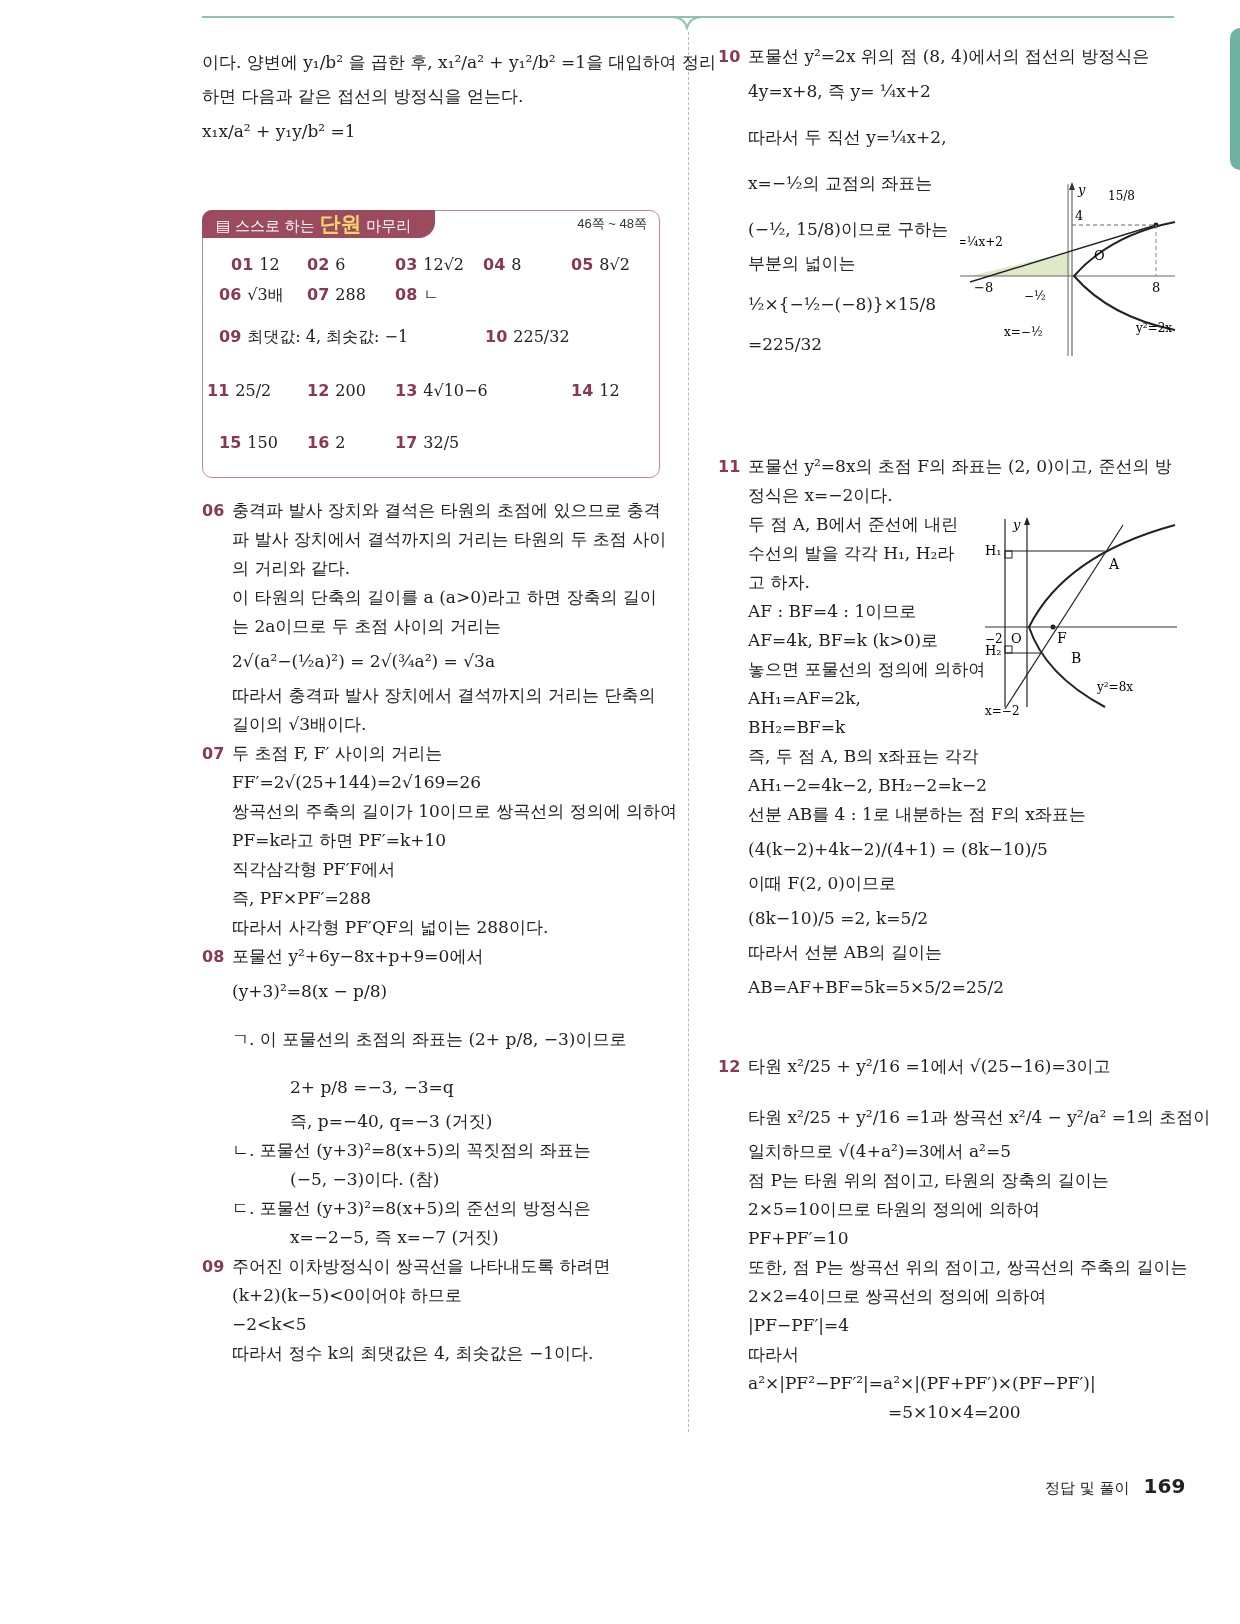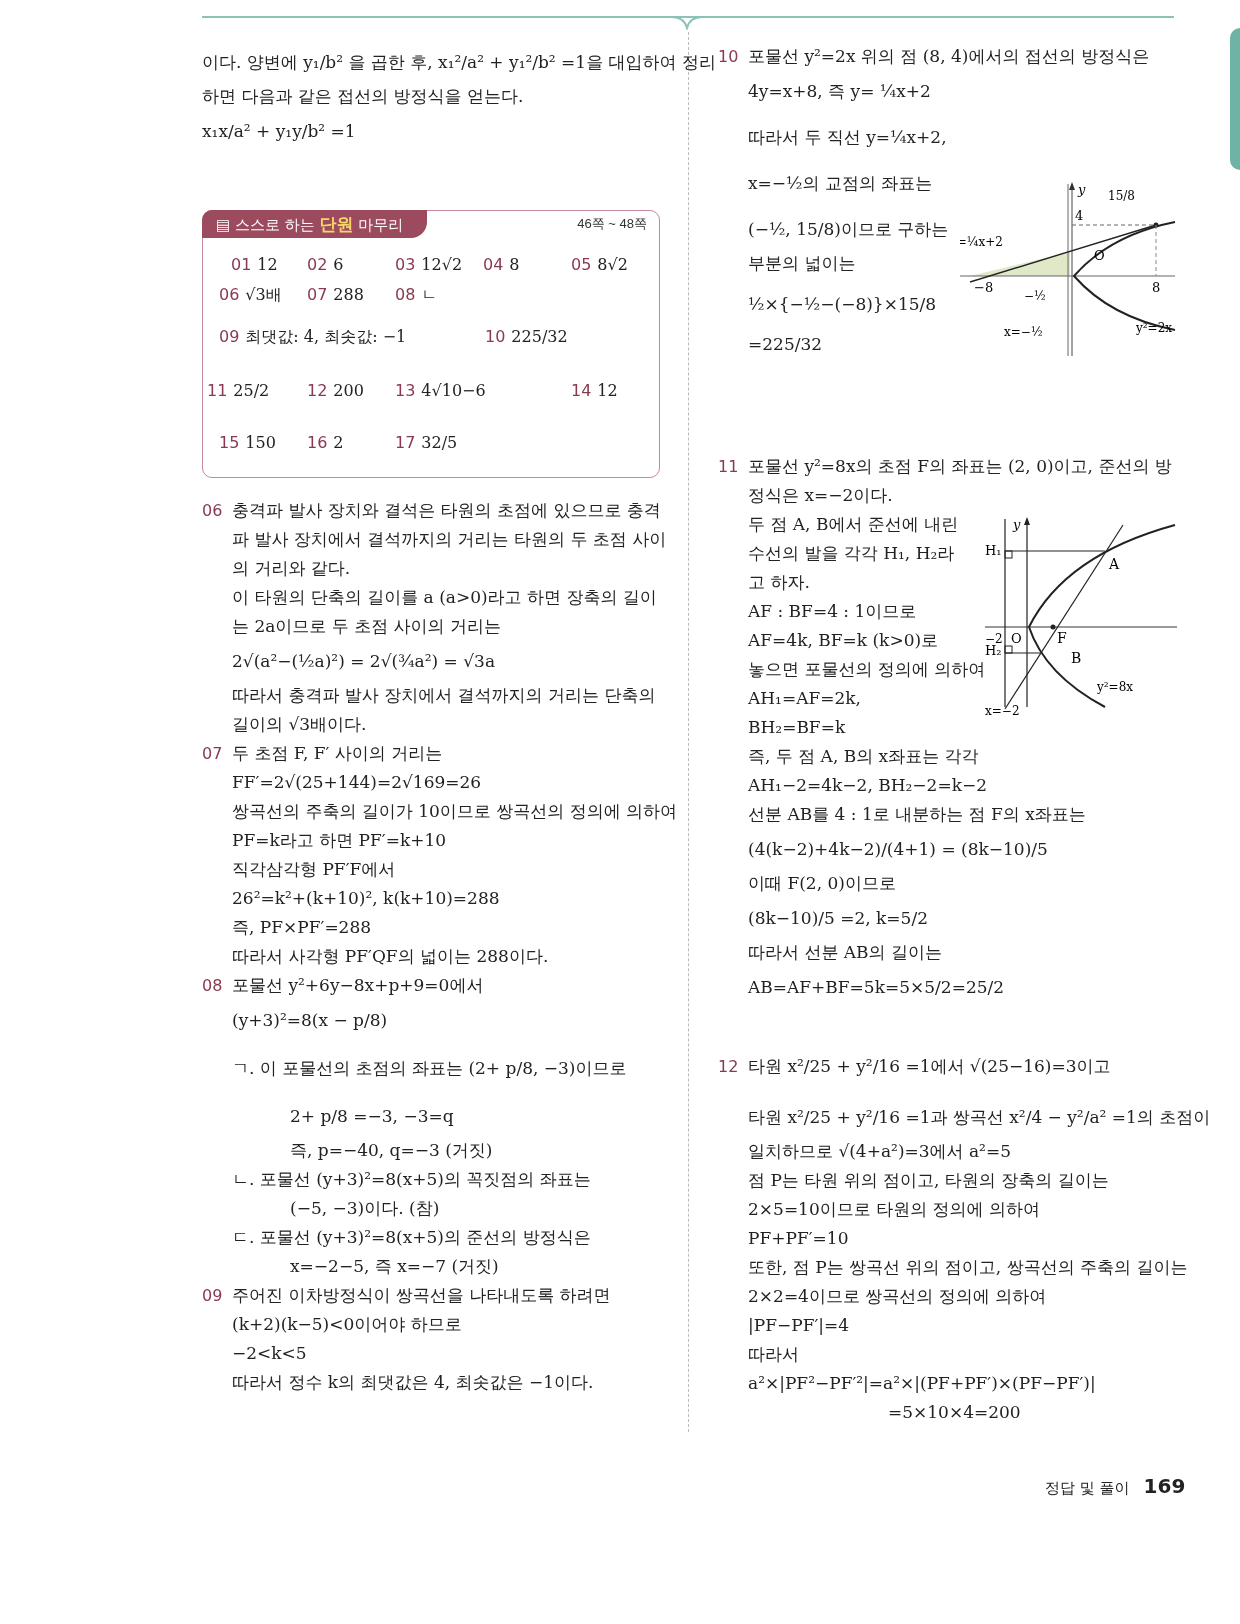--- a/index.html
+++ b/index.html
@@ -7,25 +7,25 @@
   .topline{position:absolute;top:16px;left:202px;width:972px;height:2px;background:#8cc3b6;}
   .notch{position:absolute;top:10px;left:672px;width:30px;height:20px;}
   .sidetab{position:absolute;top:28px;left:1230px;width:20px;height:142px;background:#6fb3a5;border-radius:10px 0 0 10px;}
   .divider{position:absolute;top:32px;left:688px;height:1400px;border-left:1px dashed #bbb;}
   .col{position:absolute;font-size:17px;line-height:29px;}
   .left{left:202px;top:42px;width:460px;}
   .right{left:718px;top:42px;width:460px;}
   .ln{white-space:nowrap;}
   .ind{padding-left:30px;}
   .ind3{padding-left:88px;}
-  .num{font-family:"DejaVu Sans","Liberation Sans",sans-serif;font-weight:normal;color:#8a3a50;font-size:16px;display:inline-block;width:30px;}
+  .num{font-family:"DejaVu Sans","Liberation Sans",sans-serif;font-weight:bold;color:#8a3a50;font-size:16px;display:inline-block;width:30px;}
   .tall{line-height:40px;}
   .box{position:absolute;left:202px;top:210px;width:456px;height:266px;border:1.5px solid #c48a99;border-radius:10px;}
   .box-head{position:absolute;left:-1px;top:-1px;height:28px;padding:0 24px 0 14px;background:#9c4a5e;color:#fff;border-radius:10px 0 16px 0;font-family:"DejaVu Sans","Liberation Sans",sans-serif;font-size:15px;line-height:28px;}
-  .box-head .hl{color:#f6d66a;font-weight:bold;font-size:17px;}
+  .box-head .hl{color:#f6d66a;font-weight:bold;font-size:21px;}
   .box-pages{position:absolute;right:12px;top:4px;font-family:Liberation Sans, sans-serif;font-size:13px;color:#333;}
   .ans{position:absolute;font-size:16px;white-space:nowrap;}
   .ans .num{width:auto;margin-right:6px;}
   .graph{position:absolute;}
   .footer{position:absolute;top:1474px;left:1045px;font-family:"DejaVu Sans","Liberation Sans",sans-serif;font-size:15px;}
   .footer .pg{font-weight:bold;font-size:20px;margin-left:14px;}
   svg text{font-family:"DejaVu Serif","Liberation Serif",serif;}
 </style>
 </head>
 <body>
@@ -82,21 +82,20 @@
   <div class="ln ind">는 2a이므로 두 초점 사이의 거리는</div>
   <div class="ln ind tall">2√(a²−(½a)²) = 2√(¾a²) = √3a</div>
   <div class="ln ind">따라서 충격파 발사 장치에서 결석까지의 거리는 단축의</div>
   <div class="ln ind">길이의 √3배이다.</div>
 
   <div class="ln"><span class="num">07</span><span>두 초점 F, F′ 사이의 거리는</span></div>
   <div class="ln ind">FF′=2√(25+144)=2√169=26</div>
   <div class="ln ind">쌍곡선의 주축의 길이가 10이므로 쌍곡선의 정의에 의하여</div>
   <div class="ln ind">PF=k라고 하면 PF′=k+10</div>
   <div class="ln ind">직각삼각형 PF′F에서</div>
-  <div class="ln ind">26²=k²+(k+10)², k(k+10)=288</div>
   <div class="ln ind">즉, PF×PF′=288</div>
   <div class="ln ind">따라서 사각형 PF′QF의 넓이는 288이다.</div>
 
   <div class="ln"><span class="num">08</span><span>포물선 y²+6y−8x+p+9=0에서</span></div>
   <div class="ln ind tall">(y+3)²=8(x − p/8)</div>
   <div class="ln ind tall" style="margin-top:8px">ㄱ. 이 포물선의 초점의 좌표는 (2+ p/8, −3)이므로</div>
   <div class="ln ind3 tall" style="margin-top:8px">2+ p/8 =−3, −3=q</div>
   <div class="ln ind3">즉, p=−40, q=−3 (거짓)</div>
   <div class="ln ind">ㄴ. 포물선 (y+3)²=8(x+5)의 꼭짓점의 좌표는</div>
   <div class="ln ind3">(−5, −3)이다. (참)</div>

